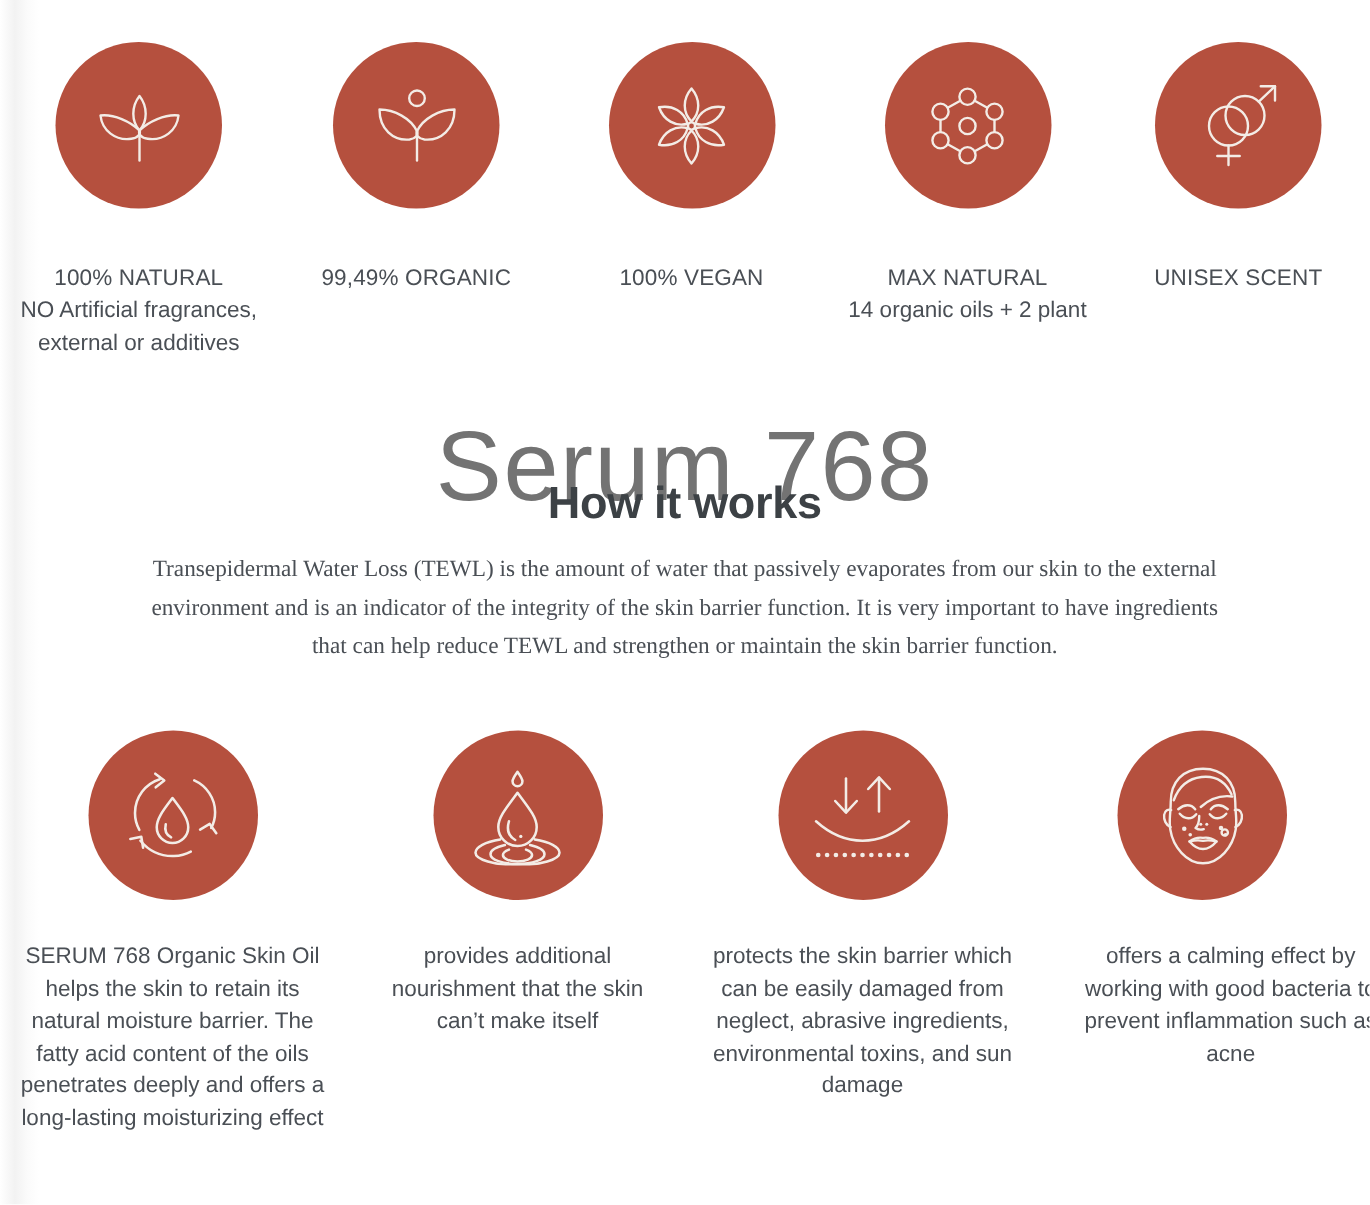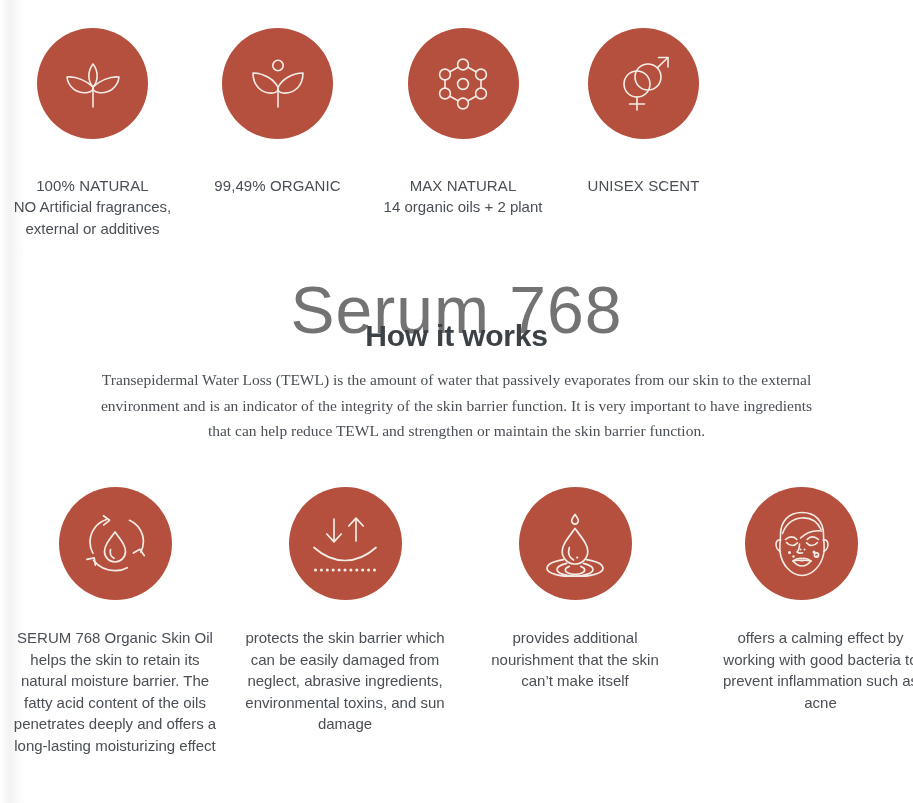--- a/index.html
+++ b/index.html
@@ -187,20 +187,51 @@
             <path d="M6 20 C6 33 15 41 26 40 C30 39.5 32 37 31 34.5 C27 26 16 20 6 20 Z"></path>
             <path d="M56 20 C56 33 47 41 36 40 C32 39.5 30 37 31 34.5 C35 26 46 20 56 20 Z"></path>
             <path d="M31 34.5 L31 54"></path>
           </svg>
         </span>
       </div>
       <div class="badge-title">99,49% ORGANIC</div>
       <div class="badge-sub"></div>
     </div>
 
+    <div class="badge badge-2">
+      <div class="circle circle-top">
+        <span>
+          <svg width="60" height="60" viewBox="0 0 60 60" fill="none" stroke="#f3ece6" stroke-width="1.6" stroke-linecap="round" stroke-linejoin="round">
+            <g transform="translate(30,30)">
+              <g>
+                <path d="M0 -3 C-6 -9 -6 -18 0 -25 C6 -18 6 -9 0 -3 Z"></path>
+              </g>
+              <g transform="rotate(60)">
+                <path d="M0 -3 C-6 -9 -6 -18 0 -25 C6 -18 6 -9 0 -3 Z"></path>
+              </g>
+              <g transform="rotate(120)">
+                <path d="M0 -3 C-6 -9 -6 -18 0 -25 C6 -18 6 -9 0 -3 Z"></path>
+              </g>
+              <g transform="rotate(180)">
+                <path d="M0 -3 C-6 -9 -6 -18 0 -25 C6 -18 6 -9 0 -3 Z"></path>
+              </g>
+              <g transform="rotate(240)">
+                <path d="M0 -3 C-6 -9 -6 -18 0 -25 C6 -18 6 -9 0 -3 Z"></path>
+              </g>
+              <g transform="rotate(300)">
+                <path d="M0 -3 C-6 -9 -6 -18 0 -25 C6 -18 6 -9 0 -3 Z"></path>
+              </g>
+              <circle cx="0" cy="0" r="2.4"></circle>
+            </g>
+          </svg>
+        </span>
+      </div>
+      <div class="badge-title">100% VEGAN</div>
+      <div class="badge-sub"></div>
+    </div>
 
     <div class="badge badge-3">
       <div class="circle circle-top">
         <span>
           <svg width="60" height="60" viewBox="0 0 60 60" fill="none" stroke="#f3ece6" stroke-width="1.6" stroke-linecap="round" stroke-linejoin="round">
             <path d="M30 10.5 L48 20.5 L48 39.5 L30 49.5 L12 39.5 L12 20.5 Z"></path>
             <circle cx="30" cy="10.5" r="5.4" fill="#b5503e"></circle>
             <circle cx="48" cy="20.5" r="5.4" fill="#b5503e"></circle>
             <circle cx="48" cy="39.5" r="5.4" fill="#b5503e"></circle>
             <circle cx="30" cy="49.5" r="5.4" fill="#b5503e"></circle>
@@ -250,20 +281,37 @@
             <path d="M24.5 8.5 C15 11.5 8 20.4 8 31 C8 35.1 9 38.9 10.9 42.2"></path>
             <path d="M21.5 4.8 L27.5 9.3 L21.8 13.9"></path>
             <path d="M11.6 49.5 C17 56 25 60 34 59.7 C38.1 59.5 41.9 58.5 45.2 56.7"></path>
             <path d="M4.9 48.3 L12.2 46.8 L13.4 54.2"></path>
             <path d="M58.8 41 C60.5 37.9 61.4 34.3 61.4 30.5 C61.4 21.1 55.7 13 47.5 9.3"></path>
             <path d="M62.2 44.5 L57.8 38.3 L51.4 42.1"></path>
           </svg>
         </span>
       </div>
       <div class="benefit-text">SERUM 768 Organic Skin Oil helps the skin to retain its natural moisture barrier. The fatty acid content of the oils penetrates deeply and offers a long-lasting moisturizing effect</div>
+    </div>
+
+    <div class="benefit benefit-1">
+      <div class="circle circle-bottom">
+        <span>
+          <svg width="66" height="66" viewBox="0 0 66 66" fill="none" stroke="#f3ece6" stroke-width="1.7" stroke-linecap="round" stroke-linejoin="round">
+            <path d="M33 3.5 C31 6.3 29.7 8.1 29.7 9.8 C29.7 11.6 31.2 13.1 33 13.1 C34.8 13.1 36.3 11.6 36.3 9.8 C36.3 8.1 35 6.3 33 3.5 Z"></path>
+            <path d="M33 17.5 C25.5 27.6 20.2 33.9 20.2 40.3 C20.2 47.3 25.9 53 33 53 C40.1 53 45.8 47.3 45.8 40.3 C45.8 33.9 40.5 27.6 33 17.5 Z"></path>
+            <path d="M27.3 36.5 C25.6 42.5 27.4 46.8 31.5 49"></path>
+            <circle cx="35.2" cy="46.6" r="1.1" fill="#f3ece6" stroke="none"></circle>
+            <path d="M21.5 48.6 C11.6 50.2 5 53.6 5 57.5 C5 62.1 17.5 65.8 33 65.8 C48.5 65.8 61 62.1 61 57.5 C61 53.6 54.4 50.2 44.5 48.6"></path>
+            <path d="M24.6 52.4 C18.8 53.8 15 56 15 58.5 C15 62.1 23 65 33 65 C43 65 51 62.1 51 58.5 C51 56 47.2 53.8 41.4 52.4"></path>
+            <path d="M27.3 55.4 C24.8 56.3 23.3 57.6 23.3 59 C23.3 61.4 27.6 63.3 33 63.3 C38.4 63.3 42.7 61.4 42.7 59 C42.7 57.6 41.2 56.3 38.7 55.4"></path>
+          </svg>
+        </span>
+      </div>
+      <div class="benefit-text">provides additional nourishment that the skin can’t make itself</div>
     </div>
 
     <div class="benefit benefit-2">
       <div class="circle circle-bottom">
         <span>
           <svg width="68" height="62" viewBox="0 0 68 62" fill="none" stroke="#f3ece6" stroke-width="1.7" stroke-linecap="round" stroke-linejoin="round">
             <path d="M23 6 L23 28"></path>
             <path d="M15.8 21 L23 28.8 L30.2 21"></path>
             <path d="M45 28 L45 6"></path>
             <path d="M37.8 13 L45 5.2 L52.2 13"></path>
@@ -278,37 +326,20 @@
               <circle cx="39.9" cy="57" r="1.55"></circle>
               <circle cx="45.8" cy="57" r="1.55"></circle>
               <circle cx="51.7" cy="57" r="1.55"></circle>
               <circle cx="57.6" cy="57" r="1.55"></circle>
               <circle cx="63.5" cy="57" r="1.55"></circle>
             </g>
           </svg>
         </span>
       </div>
       <div class="benefit-text">protects the skin barrier which can be easily damaged from neglect, abrasive ingredients, environmental toxins, and sun damage</div>
-    </div>
-
-    <div class="benefit benefit-1">
-      <div class="circle circle-bottom">
-        <span>
-          <svg width="66" height="66" viewBox="0 0 66 66" fill="none" stroke="#f3ece6" stroke-width="1.7" stroke-linecap="round" stroke-linejoin="round">
-            <path d="M33 3.5 C31 6.3 29.7 8.1 29.7 9.8 C29.7 11.6 31.2 13.1 33 13.1 C34.8 13.1 36.3 11.6 36.3 9.8 C36.3 8.1 35 6.3 33 3.5 Z"></path>
-            <path d="M33 17.5 C25.5 27.6 20.2 33.9 20.2 40.3 C20.2 47.3 25.9 53 33 53 C40.1 53 45.8 47.3 45.8 40.3 C45.8 33.9 40.5 27.6 33 17.5 Z"></path>
-            <path d="M27.3 36.5 C25.6 42.5 27.4 46.8 31.5 49"></path>
-            <circle cx="35.2" cy="46.6" r="1.1" fill="#f3ece6" stroke="none"></circle>
-            <path d="M21.5 48.6 C11.6 50.2 5 53.6 5 57.5 C5 62.1 17.5 65.8 33 65.8 C48.5 65.8 61 62.1 61 57.5 C61 53.6 54.4 50.2 44.5 48.6"></path>
-            <path d="M24.6 52.4 C18.8 53.8 15 56 15 58.5 C15 62.1 23 65 33 65 C43 65 51 62.1 51 58.5 C51 56 47.2 53.8 41.4 52.4"></path>
-            <path d="M27.3 55.4 C24.8 56.3 23.3 57.6 23.3 59 C23.3 61.4 27.6 63.3 33 63.3 C38.4 63.3 42.7 61.4 42.7 59 C42.7 57.6 41.2 56.3 38.7 55.4"></path>
-          </svg>
-        </span>
-      </div>
-      <div class="benefit-text">provides additional nourishment that the skin can’t make itself</div>
     </div>
 
     <div class="benefit benefit-3">
       <div class="circle circle-bottom">
         <span>
           <svg width="64" height="68" viewBox="0 0 64 68" fill="none" stroke="#f3ece6" stroke-width="1.6" stroke-linecap="round" stroke-linejoin="round">
             <path d="M32 2.5 C18.5 2.5 10.5 11.5 10.5 24.5 C10.5 28 10.2 31 10 33.5 C9.8 36.5 9.6 39.5 10.2 43 C12 54.5 21 65.5 32 65.5 C43 65.5 52 54.5 53.8 43 C54.4 39.5 54.2 36.5 54 33.5 C53.8 31 53.5 28 53.5 24.5 C53.5 11.5 45.5 2.5 32 2.5 Z"></path>
             <path d="M10.8 30 C9 29.2 6.5 30.3 6.1 33.2 C5.7 36.5 7.3 40.2 10.4 41.4"></path>
             <path d="M53.2 30 C55 29.2 57.5 30.3 57.9 33.2 C58.3 36.5 56.7 40.2 53.6 41.4"></path>
             <path d="M12.5 23.5 C16 14 22 9 31 8 C40 7 47 11 51 19.5"></path>

